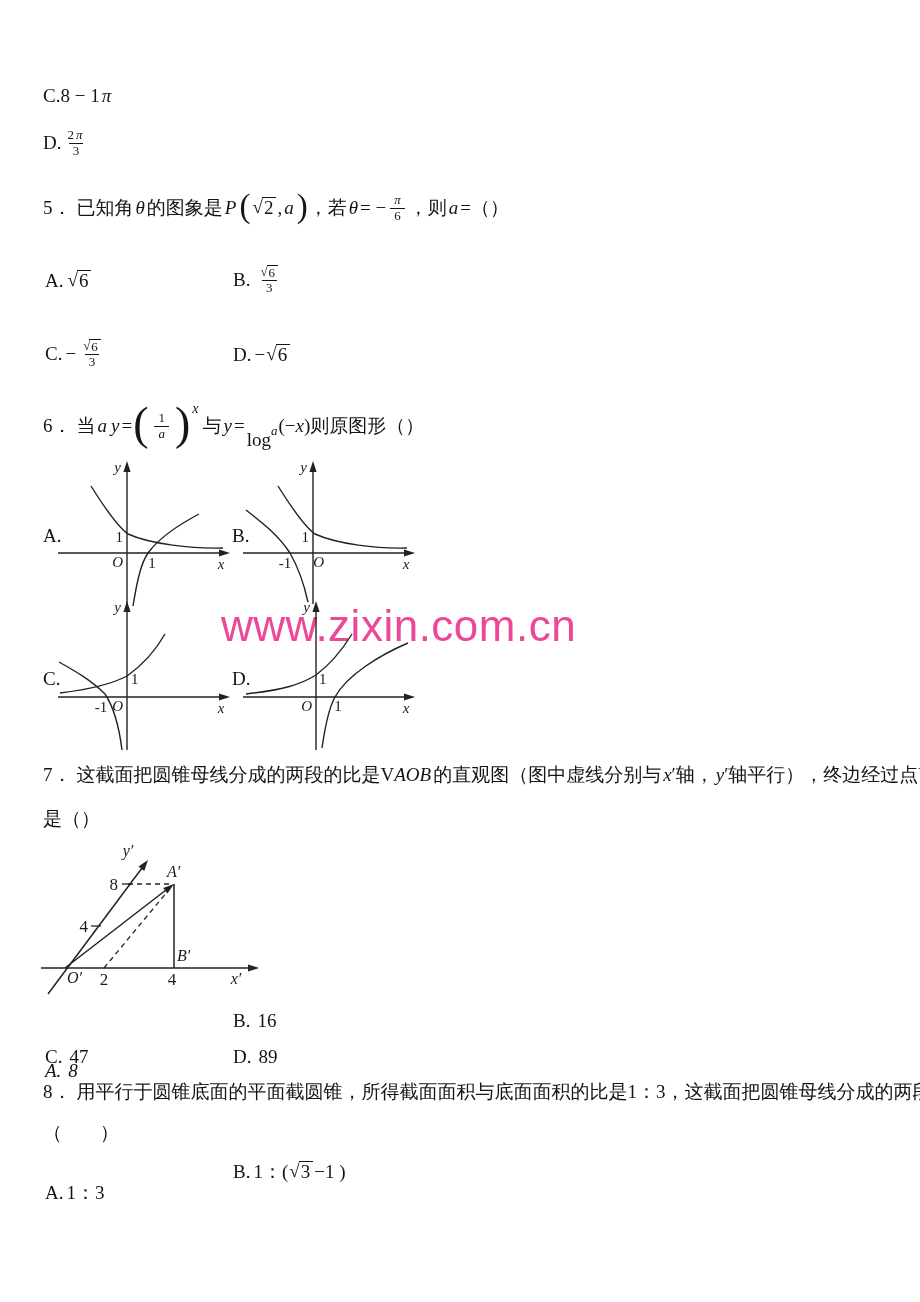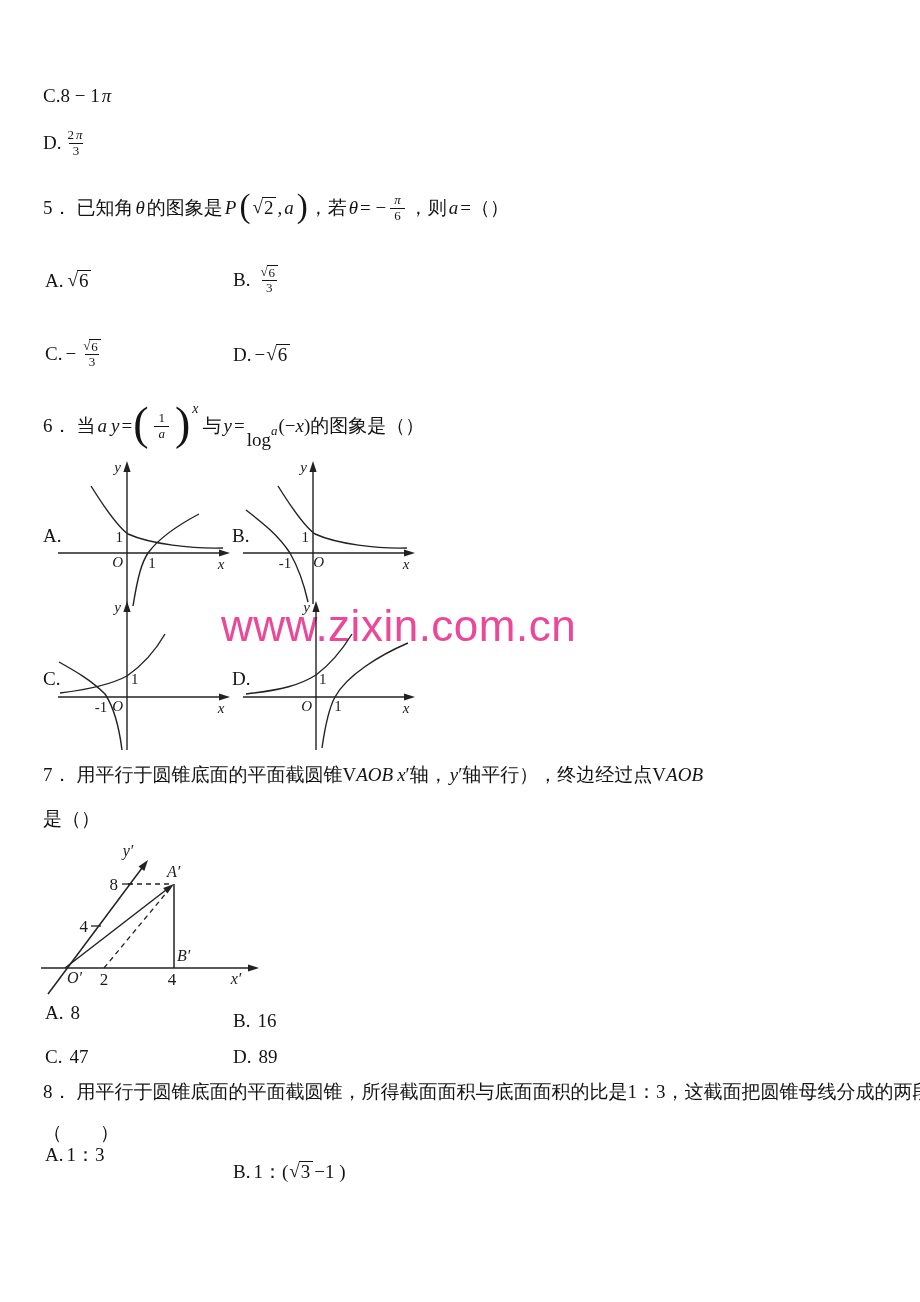--- a/index.html
+++ b/index.html
@@ -127,21 +127,21 @@
     <span class="bp2">)</span>
     <span class="supx">x</span>
     <span style="margin-left:4px;">与</span>
     <span class="var">y</span>
     <span>=</span>
     <span style="margin-left:2px;margin-top:28px;">log</span>
     <span class="sub">a</span>
     <span>(−</span>
       <span class="var" style="margin:0;">x</span>
       <span>)</span>
-    <span>的图象是（）</span>
+    <span>则原图形（）</span>
   </div>
 
   <div class="glabel" style="left:43px;top:525px;">A.</div>
   <svg style="left:55px;top:458px;" width="180" height="148" viewBox="0 0 180 148">
     <line x1="3" y1="95" x2="170" y2="95" stroke="#222" stroke-width="1.4"></line>
     <polygon points="175,95 164,91.4 164,98.6" fill="#222"></polygon>
     <line x1="72" y1="146" x2="72" y2="8" stroke="#222" stroke-width="1.4"></line>
     <polygon points="72,3 68.4,14 75.6,14" fill="#222"></polygon>
     <path d="M36,28 C56,60 66,71 73,76 C95,86 138,91 168,90" fill="none" stroke="#222" stroke-width="1.4"></path>
     <path d="M78,148 C83,117 87,104 93,95 C104,80 127,65 144,56" fill="none" stroke="#222" stroke-width="1.4"></path>
@@ -192,23 +192,24 @@
     <path d="M82,150 C86,122 90,108 95,99 C107,77 140,57 168,45" fill="none" stroke="#222" stroke-width="1.4"></path>
     <text x="70" y="14" text-anchor="end" class="it">y</text>
     <text x="166" y="115" text-anchor="middle" class="it">x</text>
     <text x="72" y="113" text-anchor="end" class="it">O</text>
     <text x="79" y="86" text-anchor="start">1</text>
     <text x="98" y="113" text-anchor="middle">1</text>
   </svg>
 
   <div class="mline" style="left:43px;top:762px;height:26px;">
     <span class="qnum">7．</span>
-    <span>用平行于圆锥底面的平面截圆锥</span>
+    <span>这截面把圆锥母线分成的两段的比是</span>
     <span>V</span>
       <span class="var" style="margin-left:0;">AOB</span>
+    <span>的直观图（图中虚线分别与</span>
     <span class="var" style="margin-right:0;">x</span>
       <span>′</span>
     <span>轴，</span>
     <span class="var" style="margin-right:0;">y</span>
       <span>′</span>
     <span>轴平行），终边经过点</span>
     <span>V</span>
       <span class="var" style="margin-left:0;">AOB</span>
 
   </div>
@@ -230,40 +231,40 @@
     <text x="198" y="141" text-anchor="middle" class="it" style="font-size:16px">x′</text>
     <text x="29" y="140" text-anchor="start" class="it" style="font-size:16px">O′</text>
     <text x="129" y="34" text-anchor="start" class="it" style="font-size:16px">A′</text>
     <text x="139" y="118" text-anchor="start" class="it" style="font-size:16px">B′</text>
     <text x="80" y="47" text-anchor="end" style="font-size:17px">8</text>
     <text x="50" y="89" text-anchor="end" style="font-size:17px">4</text>
     <text x="66" y="142" text-anchor="middle" style="font-size:17px">2</text>
     <text x="134" y="142" text-anchor="middle" style="font-size:17px">4</text>
   </svg>
 
-  <div class="abs" style="left:45px;top:1002px;">
+  <div class="abs" style="left:45px;top:1060px;font-style:italic;">
     <span class="olabel-sp">A.</span><span>8</span>
   </div>
   <div class="abs" style="left:233px;top:1010px;">
     <span class="olabel-sp">B.</span><span>16</span>
   </div>
   <div class="abs" style="left:45px;top:1046px;">
     <span class="olabel-sp">C.</span><span>47</span>
   </div>
   <div class="abs" style="left:233px;top:1046px;">
     <span class="olabel-sp">D.</span><span>89</span>
   </div>
 
   <div class="mline" style="left:43px;top:1079px;height:26px;">
     <span class="qnum">8．</span>
     <span>用平行于圆锥底面的平面截圆锥，所得截面面积与底面面积的比是1：3，这截面把圆锥母线分成的两段的比是</span>
   </div>
   <div class="abs" style="left:43px;top:1120px;">（　　）</div>
 
-  <div class="abs" style="left:45px;top:1142px;text-align:right;">
+  <div class="abs" style="left:45px;top:1180px;text-align:right;">
     <span class="olabel">A.</span><span>1：3</span>
   </div>
   <div class="mline" style="left:233px;top:1152px;height:40px;">
     <span class="olabel">B.</span>
     <span>1：(</span>
     <span class="sqrt">
         <span class="sqrt-sym">√</span>
         <span class="rad">3</span>
       </span>
     <span>−1 )</span>

